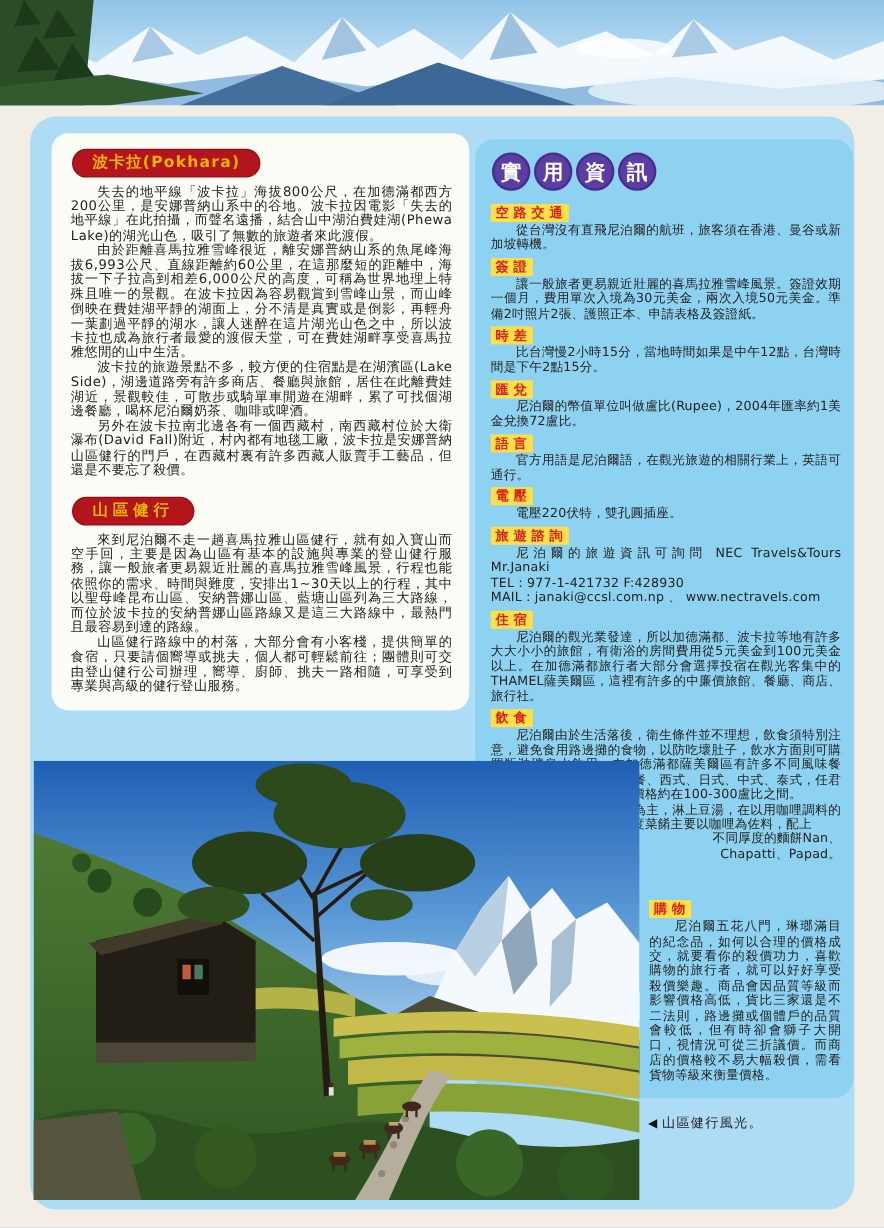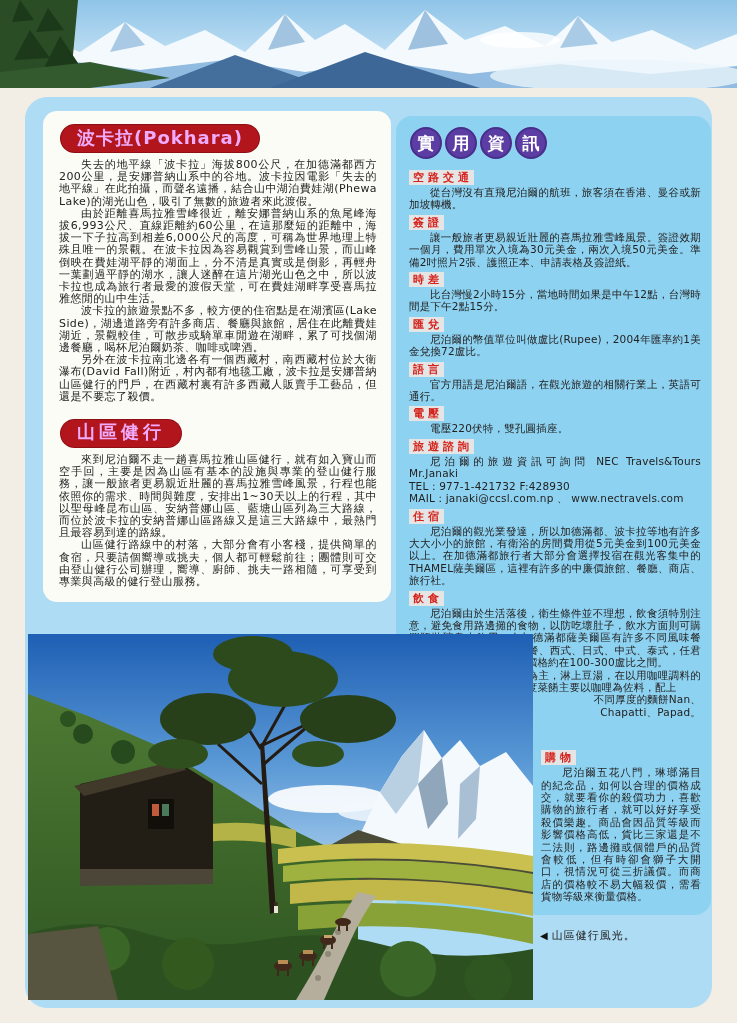--- a/index.html
+++ b/index.html
@@ -15,46 +15,46 @@
     position:absolute;left:25px;top:97px;width:687px;height:911px;
     background:#aedcf4;border-radius:22px;
   }
   
   .left-panel{
     position:absolute;left:43px;top:111px;width:348px;
     background:#fcfcf7;border-radius:14px;
     padding:13px 14px 14px 16px;box-sizing:border-box;
   }
   .pill{
-    display:inline-block;background:#b2151c;color:#f0abfc;font-weight:bold;
-    font-size:18px;line-height:1;padding:4px 16px 5px;border-radius:999px;
+    display:inline-block;background:#b2151c;color:#eab308;font-weight:bold;
+    font-size:13px;line-height:1;padding:4px 16px 5px;border-radius:999px;
     margin:1px 0 7px 2px;letter-spacing:1px;
     box-shadow:0 0 0 1px #8e0f14;
   }
-  .pill.spaced{letter-spacing:4px;font-family:Liberation Mono, monospace;}
+  .pill.spaced{letter-spacing:4px;}
   .left-panel p{
     margin:0;font-size:11px;line-height:12.2px;letter-spacing:0.4px;
     text-align:justify;text-indent:2em;color:#222;
   }
   .gap{height:16px;}
   
   .right-panel{
     position:absolute;left:396px;top:116px;width:315px;height:799px;
     background:#8ed2f1;border-radius:16px;
     padding:11px 10px 0 13px;box-sizing:border-box;overflow:hidden;
   }
   .info-title{display:flex;gap:3px;margin:0 0 7px 1px;}
   .bubble{
     width:32px;height:32px;border-radius:50%;
     background:#5b3da4;border:2px solid #472e8a;box-sizing:border-box;
     color:#fff;font-weight:bold;font-size:17px;
     display:flex;align-items:center;justify-content:center;
   }
   .info-heading{
-    display:inline-block;background:#e5e5e5;color:#d6231b;
+    display:inline-block;background:#fde047;color:#d6231b;
     font-weight:bold;font-size:11px;line-height:13px;
     letter-spacing:4px;padding:1px 1px 1px 4px;margin:4px 0 1px;
   }
   .info-heading.narrow-h{margin-left:132px;margin-top:32px;}
   .right-panel p{
     margin:0;font-size:10.5px;line-height:12.4px;letter-spacing:0.2px;
     text-align:justify;text-indent:2em;color:#222;
   }
   .right-panel p.flush{text-indent:0;}
   .right-panel p.narrow{margin-left:132px;text-indent:0;text-align:right;}

